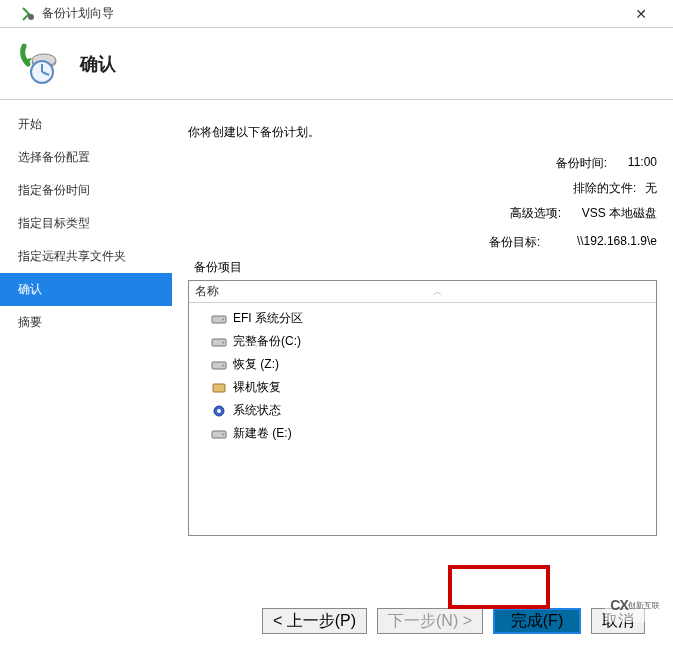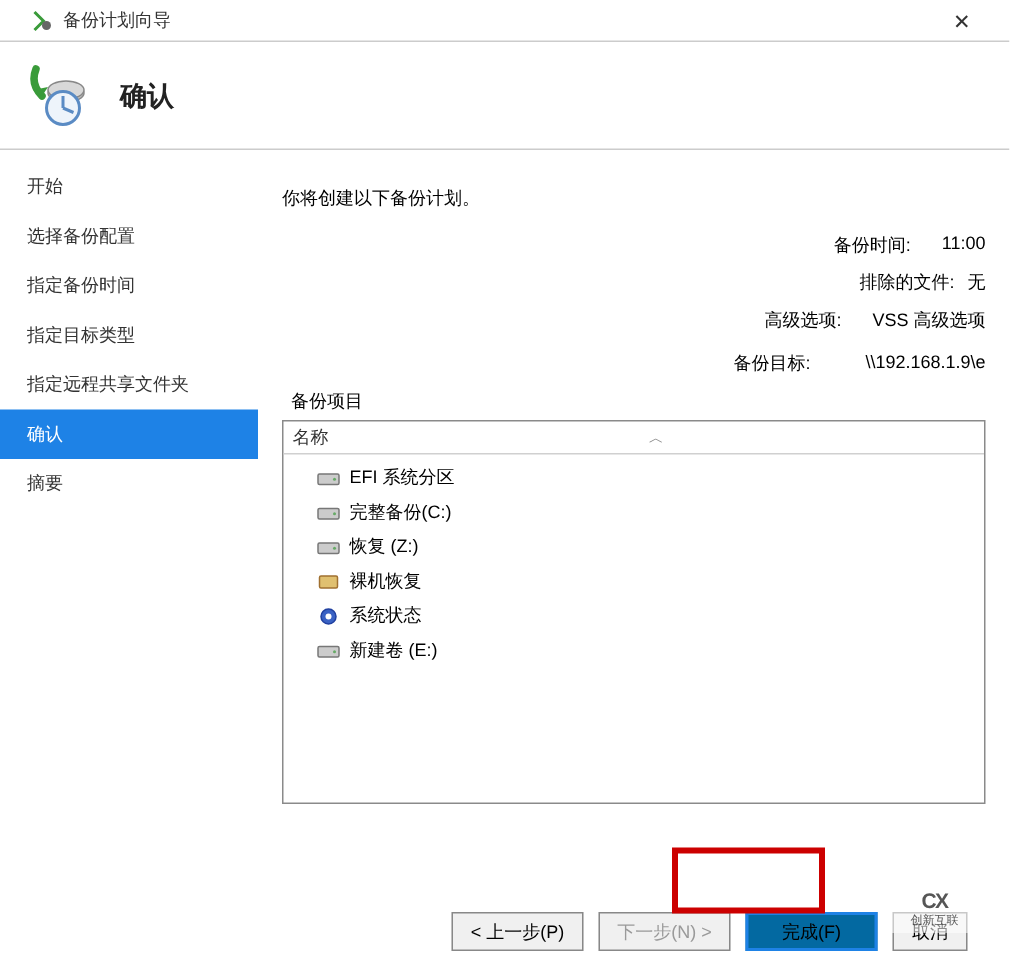--- a/index.html
+++ b/index.html
@@ -115,44 +115,43 @@
     align-items: center;
     justify-content: flex-end;
     padding-right: 28px;
     gap: 10px;
   }
   .btn {
     height: 26px;
     min-width: 88px;
     border: 1px solid #888;
     background: #f0f0f0;
-    font-size: 12px;
+    font-size: 16px;
     cursor: default;
     padding: 0 10px;
   }
   .btn:disabled { color: #9a9a9a; }
   .btn.primary {
     border: 2px solid #1e82e6;
     background: #0369a1;
     color: #000;
   }
   .highlight-box {
     position: absolute;
     border: 4px solid #c00;
     pointer-events: none;
   }
   .watermark {
     position: absolute;
-    right: 20px;
+    right: 8px;
     bottom: 30px;
     width: 60px;
     height: 34px;
     opacity: 0.9;
     display: flex;
-    flex-direction: column;
     align-items: center;
     justify-content: center;
     font-size: 8px;
     color: #444;
     background: rgba(255,255,255,0.6);
   }
   .watermark .wm-top { font-size: 14px; font-weight: 700; letter-spacing: -1px;}
   .drive-svg { width:16px; height:12px; }
 </style>
 </head>
@@ -201,21 +200,21 @@
     <div class="kv-row">
       <span class="kv-label">备份时间:</span>
       <span>11:00</span>
     </div>
     <div class="kv-row">
       <span class="kv-label">排除的文件:</span>
       <span>无</span>
     </div>
     <div class="kv-row">
       <span class="kv-label">高级选项:</span>
-      <span>VSS 高级选项</span>
+      <span>VSS 本地磁盘</span>
     </div>
     <div class="kv-row" style="margin-top:12px;gap:16px;">
       <span class="kv-label">备份目标:</span>
       <span>\\192.168.1.9\e</span>
     </div>
 
     <div class="section-label">备份项目</div>
 
     <div class="list-box">
       <div class="list-header">

